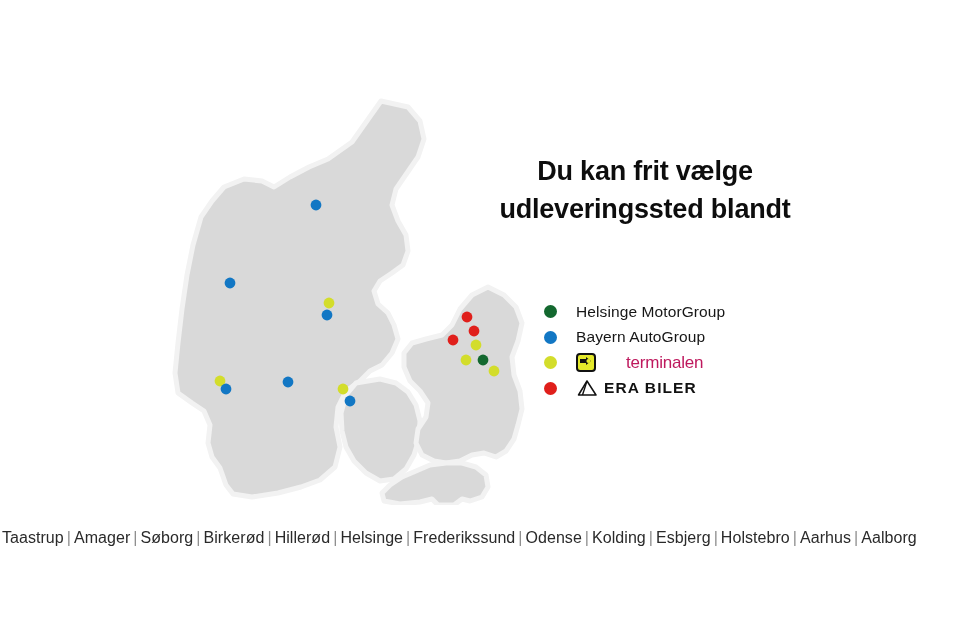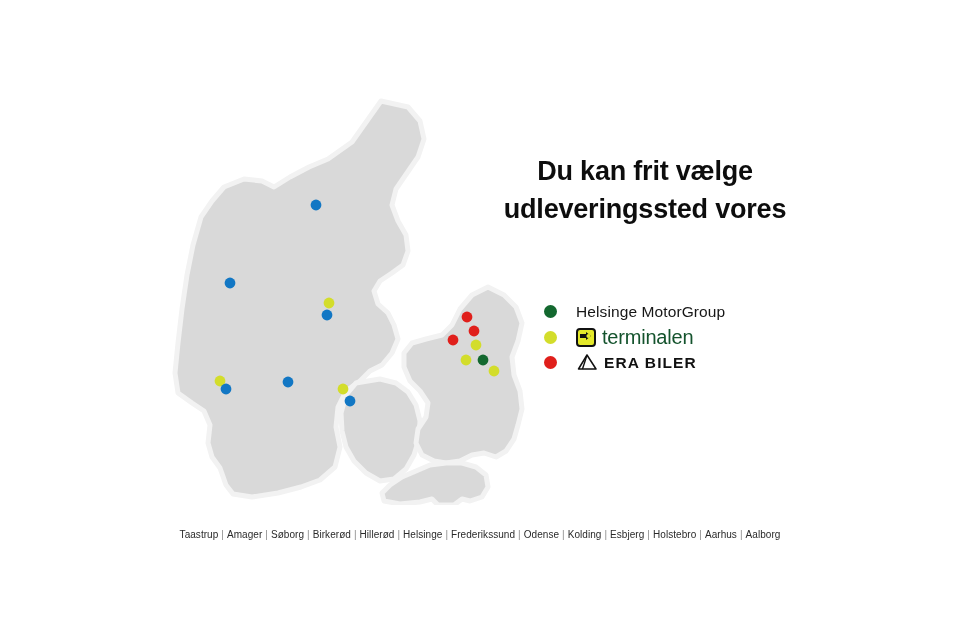--- a/index.html
+++ b/index.html
@@ -85,50 +85,52 @@
     border-radius: 4px;
     background: #E4E92B;
     border: 2px solid #111111;
     box-sizing: border-box;
     position: relative;
     margin-right: 6px;
     flex: 0 0 auto;
   }
   .term-mark svg { position: absolute; left: 0; top: 0; }
   .term-word {
-    font-size: 20px;
-    color: #14532d;
+    font-size: 17px;
+    color: #be185d;
     letter-spacing: -0.2px;
+    margin-left: 24px;
   }
 
   
   .logo-era {
     display: flex;
+    align-items: center;
   }
   .era-mark {
     width: 22px;
     height: 17px;
     margin-right: 6px;
     flex: 0 0 auto;
   }
   .era-word {
     font-size: 15.5px;
     font-weight: 700;
     letter-spacing: 1.1px;
     color: #111111;
   }
 
   
   #city-list {
     position: absolute;
     left: 0;
     top: 529px;
-    width: 960px;
+    width: 760px;
     text-align: center;
-    font-size: 10px;
+    font-size: 16px;
     color: #2a2a2a;
     letter-spacing: 0.05px;
   }
   #city-list .city { padding: 0 2px; }
   #city-list .sep { color: #8e8e8e; padding: 0 1px; }
 </style>
 </head>
 <body>
 
 <div id="stage">
@@ -179,30 +181,34 @@
           <circle cx="306" cy="250" r="5.4" fill="#D3DD2B"></circle>
           <circle cx="296" cy="265" r="5.4" fill="#D3DD2B"></circle>
           <circle cx="313" cy="265" r="5.4" fill="#13682F"></circle>
           <circle cx="324" cy="276" r="5.4" fill="#D3DD2B"></circle>
         </g>
     </svg>
   </div>
 
   <div id="headline">
     <span class="hl-line">Du kan frit vælge</span>
-    <span class="hl-line">udleveringssted vores</span>
+    <span class="hl-line">udleveringssted blandt</span>
   </div>
 
   <div id="legend">
 
     <div class="legend-row">
       <span class="legend-dot" id="dot0" style="background: rgb(19, 104, 47);"></span>
       <span class="legend-label">Helsinge MotorGroup</span>
     </div>
 
+    <div class="legend-row">
+      <span class="legend-dot" id="dot1" style="background: rgb(18, 119, 196);"></span>
+      <span class="legend-label">Bayern AutoGroup</span>
+    </div>
 
     <div class="legend-row">
       <span class="legend-dot" id="dot2" style="background: rgb(211, 221, 43);"></span>
       <span class="logo-terminalen">
         <span class="term-mark">
           <svg width="16" height="15" viewBox="0 0 16 15" xmlns="http://www.w3.org/2000/svg">
             <path d="M2 4 H8 V2 L13 6 L8 10 V8 H2 Z" fill="#111111"></path>
             <circle cx="10.5" cy="6" r="2.1" fill="#E4E92B"></circle>
           </svg>
         </span>

